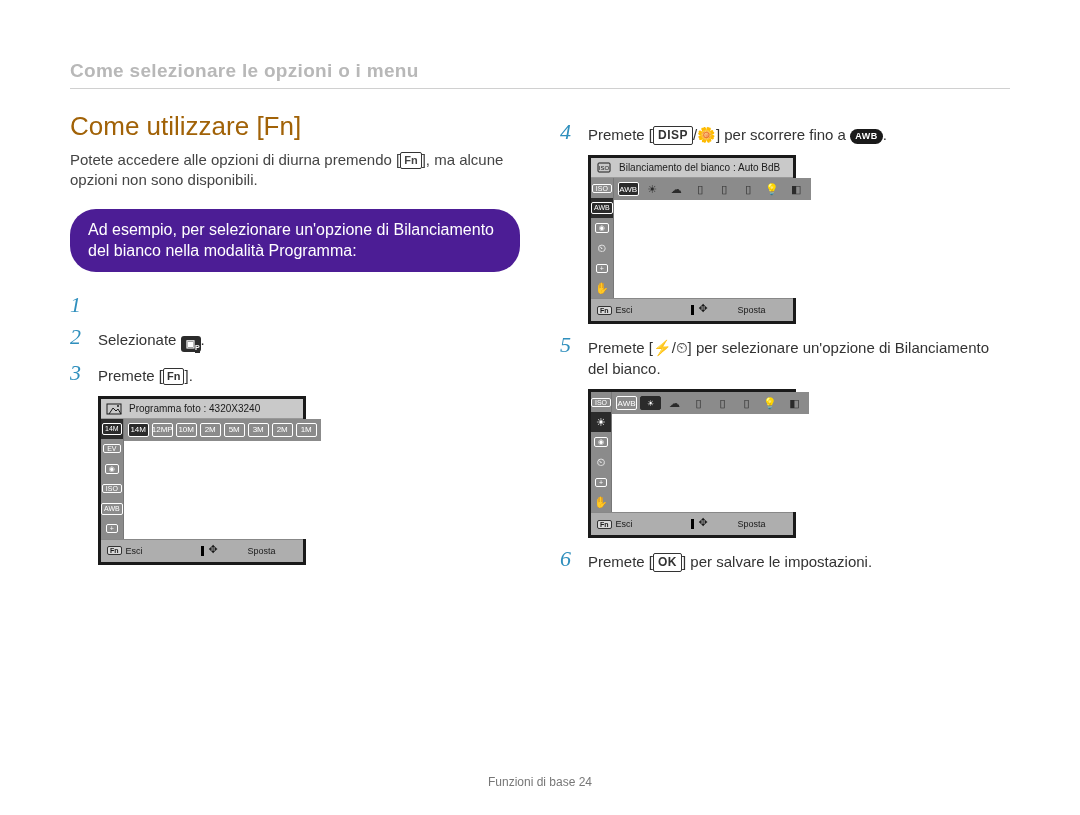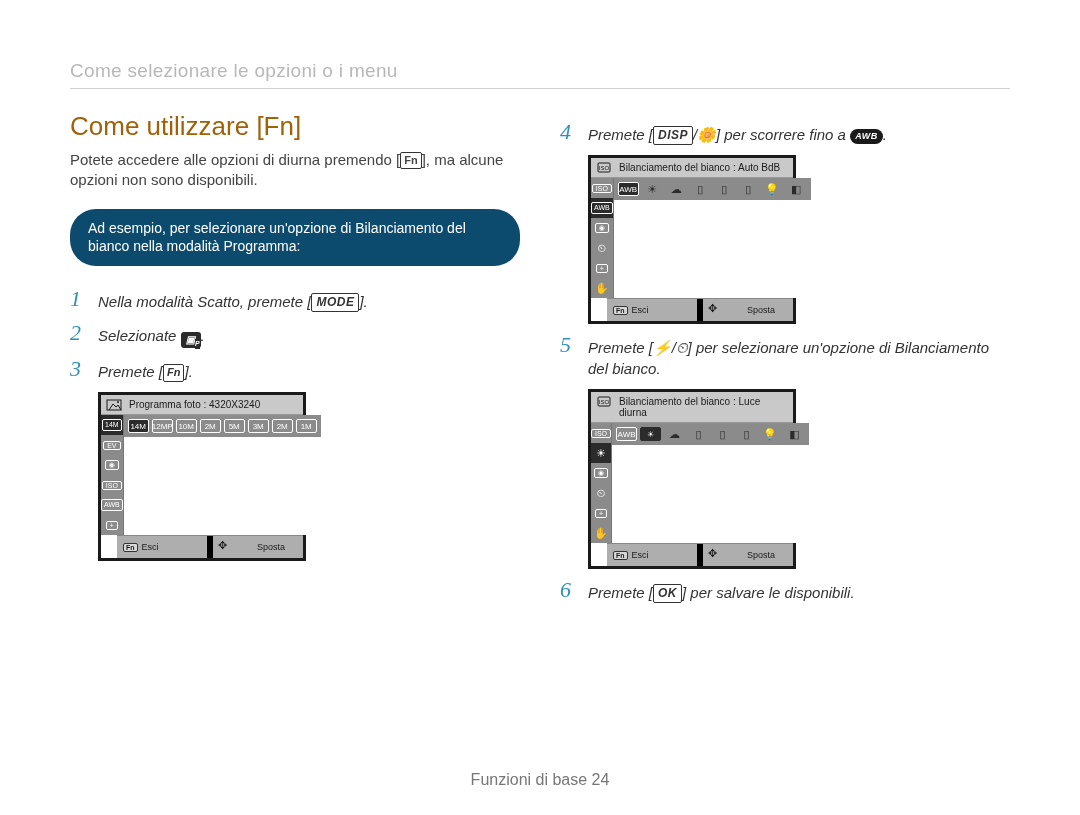--- a/index.html
+++ b/index.html
@@ -9,21 +9,21 @@
     background: #fff;
     width: 1080px;
     height: 815px;
     box-sizing: border-box;
     padding: 60px 70px 30px 70px;
     position: relative;
   }
   .breadcrumb {
     font-size: 19px;
     color: #b8b8b8;
-    font-weight: 400;
+    font-weight: 700;
     letter-spacing: 0.3px;
     border-bottom: 1px solid #d0d0d0;
     padding-bottom: 6px;
     margin-bottom: 22px;
   }
   .columns {
     display: flex;
     gap: 40px;
   }
   .col {
@@ -56,25 +56,25 @@
     border: 1px solid #333;
     border-radius: 2px;
     padding: 0 4px;
     font-size: 12px;
     font-weight: bold;
     vertical-align: 1px;
     background: #fff;
     letter-spacing: 0.5px;
   }
   .callout {
-    background: #0c4a6e;
+    background: #4c1d95;
     color: #fff;
     border-radius: 26px;
     padding: 10px 18px;
-    font-size: 14px;
+    font-size: 16px;
     line-height: 1.35;
     margin: 18px 0 22px 0;
   }
   .step {
     display: flex;
     align-items: flex-start;
     gap: 12px;
     margin: 10px 0;
     font-size: 15px;
     color: #333;
@@ -83,21 +83,20 @@
     font-family: Georgia, 'Times New Roman', serif;
     font-style: italic;
     font-size: 22px;
     color: #2f8fbd;
     line-height: 1;
     min-width: 16px;
   }
   .step-text {
     padding-top: 3px;
     line-height: 1.4;
-    font-style: italic;
   }
   .camera-screen {
     width: 208px;
     border: 3px solid #1a1a1a;
     background: #fff;
     margin-left: 28px;
     margin-top: 6px;
     margin-bottom: 6px;
     box-sizing: border-box;
   }
@@ -197,34 +196,34 @@
   }
   .opt-row-white .opt.active {
     background: #2b2b2b;
     color: #fff;
     border-color: #2b2b2b;
   }
   .cs-botbar {
     height: 22px;
     background: #aeaeae;
     display: flex;
+    align-items: center;
     font-size: 9px;
     color: #1a1a1a;
     border-top: 1px solid #888;
-    margin-left: 16px;
   }
   .cs-botbar .seg {
     flex: 1;
     display: flex;
     align-items: center;
     gap: 4px;
     padding: 0 6px;
   }
   .cs-botbar .seg + .seg {
-    border-left: 6px solid #000000;
+    border-left: 3px solid #000000;
     gap: 28px;
   }
   .bot-icon {
     border: 1px solid #333;
     border-radius: 2px;
     padding: 0 2px;
     font-size: 7px;
     font-weight: bold;
     background: #d8d8d8;
   }
@@ -277,21 +276,21 @@
   }
   .mode-camera {
     font-size: 10px;
   }
   .footer {
     position: absolute;
     bottom: 26px;
     left: 0;
     right: 0;
     text-align: center;
-    font-size: 16px;
+    font-size: 12px;
     color: #777;
   }
   svg { display: block; }
 </style>
 </head>
 <body>
 
 <div class="breadcrumb">Come selezionare le opzioni o i menu</div>
 
 <div class="columns">
@@ -300,23 +299,20 @@
     <h2 class="section-title">Come utilizzare [Fn]</h2>
 
     <div class="intro">
       <span>Potete accedere alle opzioni di diurna premendo [</span><span class="fn-inline">Fn</span><span>], ma alcune opzioni non sono disponibili.</span>
     </div>
 
     <div class="callout">Ad esempio, per selezionare un'opzione di Bilanciamento del bianco nella modalità Programma:</div>
 
     <div class="step">
       <div class="step-num">1</div>
-      <div class="step-text">
-        <span>Nella modalità Scatto, premete [</span><span class="key-box">MODE</span><span>].</span>
-      </div>
     </div>
 
     <div class="step">
       <div class="step-num">2</div>
       <div class="step-text">
         <span>Selezionate </span><span class="mode-icon">
             <span class="mode-camera">▣</span>
           </span><span>.</span>
       </div>
     </div>
@@ -452,29 +448,20 @@
     </div>
 
     <div class="step">
       <div class="step-num">5</div>
       <div class="step-text">
         <span>Premete [</span><span style="font-weight:bold;">⚡</span><span>/</span><span style="font-size:15px;">⏲</span><span>] per selezionare un'opzione di Bilanciamento del bianco.</span>
       </div>
     </div>
 
     <div class="camera-screen">
-      <div class="cs-topbar">
-        <span class="cs-topicon">
-          <svg width="16" height="14" viewBox="0 0 16 14">
-              <rect x="2" y="3" width="12" height="9" rx="1" fill="none" stroke="#1a1a1a" stroke-width="1"></rect>
-              <text x="8" y="10" font-size="6" text-anchor="middle" fill="#1a1a1a">ISO</text>
-            </svg>
-        </span>
-        <span>Bilanciamento del bianco : Luce diurna</span>
-      </div>
       <div class="cs-body">
         <div class="cs-leftcol">
           <div class="li">
               <span class="li-plain">ISO</span>
             </div>
           <div class="li active">
               <span style="font-size:11px;color:#fff">☀</span>
             </div>
           <div class="li">
               <span class="li-plain">◉</span>
@@ -510,21 +497,21 @@
         <div class="seg">
           <span class="nav-diamond"></span>
           <span>Sposta</span>
         </div>
       </div>
     </div>
 
     <div class="step">
       <div class="step-num">6</div>
       <div class="step-text">
-        <span>Premete [</span><span class="key-box">OK</span><span>] per salvare le disponibili.</span>
+        <span>Premete [</span><span class="key-box">OK</span><span>] per salvare le impostazioni.</span>
       </div>
     </div>
 
   </div>
 </div>
 
 <div class="footer">
   <span>Funzioni di base</span>&nbsp;<span>24</span>
 </div>
 

